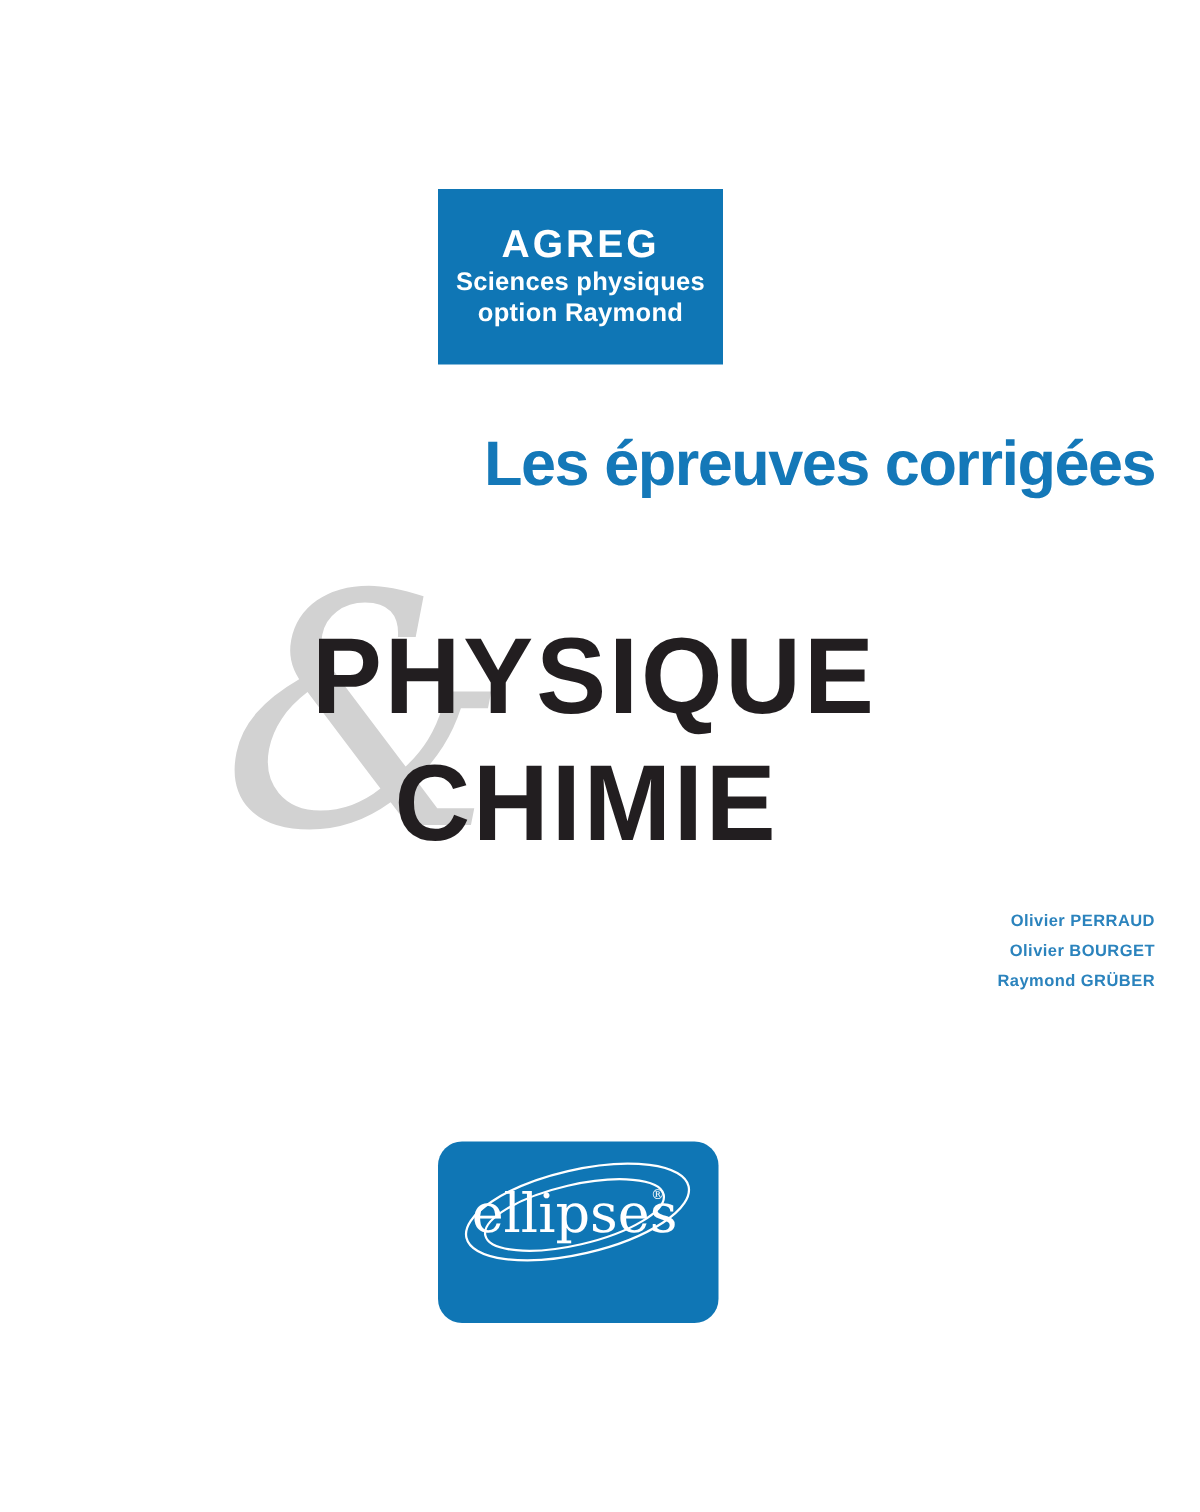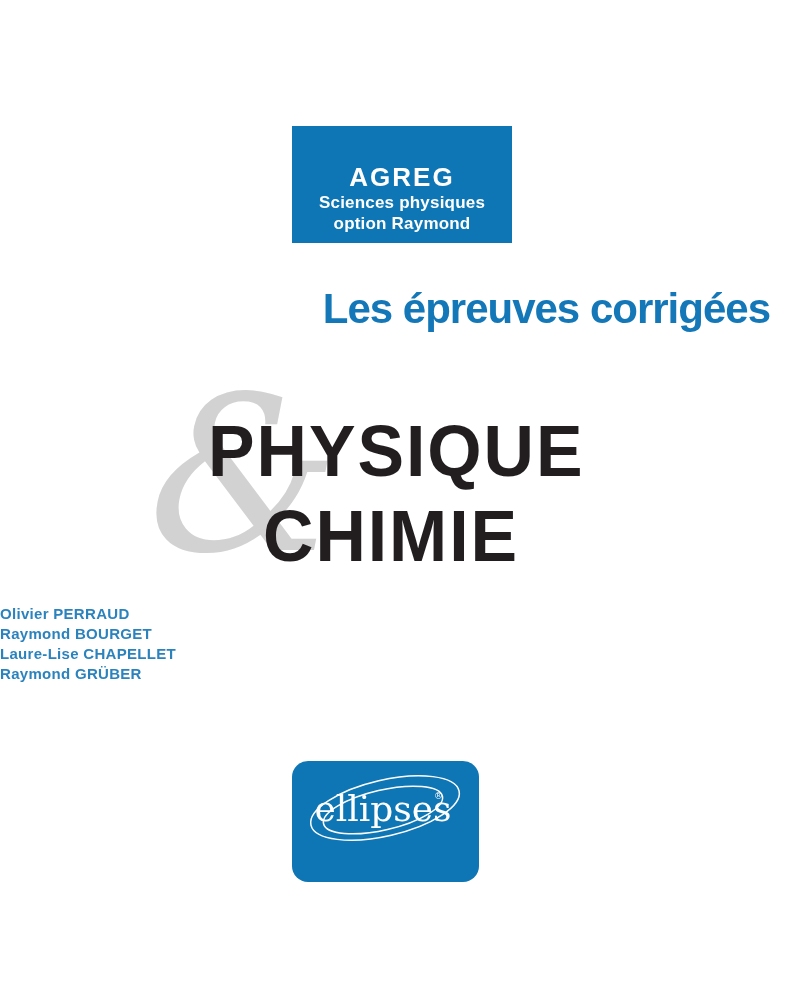--- a/index.html
+++ b/index.html
@@ -22,27 +22,27 @@
     position: absolute;
     left: 0; top: 0;
     width: 800px; height: 1008px;
     background: #ffffff;
   }
 
   
   .badge {
     position: absolute;
     left: 292px; top: 126px;
-    width: 220px; height: 117px;
+    width: 190px; height: 117px;
     background: var(--brand-blue, #0f76b5);
     display: flex;
     flex-direction: column;
     justify-content: flex-end;
     align-items: center;
-    padding-bottom: 9px;
+    padding-bottom: 24px;
     color: #ffffff;
     text-align: center;
   }
   .badge-l1 {
     font-size: 26px;
     font-weight: bold;
     letter-spacing: 2px;
     line-height: 30px;
   }
   .badge-l2, .badge-l3 {
@@ -91,24 +91,24 @@
     white-space: nowrap;
   }
   .title-physique { left: 208px; top: 415px; }
   .title-chimie   { left: 263px; top: 500px; }
 
   
   .authors {
     position: absolute;
     left: 0; top: 604px;
     width: 770px;
-    text-align: left;
+    text-align: right;
     color: var(--authors-blue, #2b83bd);
     font-weight: bold;
-    font-size: 15px;
+    font-size: 11px;
     line-height: 20px;
     letter-spacing: 0.3px;
   }
 
   
   .publisher-box {
     position: absolute;
     left: 292px; top: 761px;
     width: 187px; height: 121px;
     background: var(--brand-blue, #0f76b5);
@@ -149,22 +149,21 @@
     <div>Les épreuves corrigées</div>
   </div>
 
   <div class="ampersand">&amp;</div>
 
   <div class="title-word title-physique">PHYSIQUE</div>
   <div class="title-word title-chimie">CHIMIE</div>
 
   <div class="authors">
     <div class="author">Olivier PERRAUD</div>
-    <div class="author">Raymond BOURGET</div>
-    <div class="author">Laure-Lise CHAPELLET</div>
+    <div class="author">Olivier BOURGET</div>
     <div class="author">Raymond GRÜBER</div>
   </div>
 
   <div class="publisher-box">
     <svg class="logo-svg" width="172" height="86" viewBox="0 0 172 86" xmlns="http://www.w3.org/2000/svg">
       <ellipse class="logo-ellipse" cx="85" cy="41" rx="76" ry="28" transform="rotate(-13 85 41)"></ellipse>
       <ellipse class="logo-ellipse" cx="83" cy="43" rx="61" ry="20" transform="rotate(-13 83 43)"></ellipse>
       <text class="logo-text" x="83" y="54" text-anchor="middle">ellipses</text>
       <text class="logo-reg" x="134" y="32">®</text>
     </svg>

